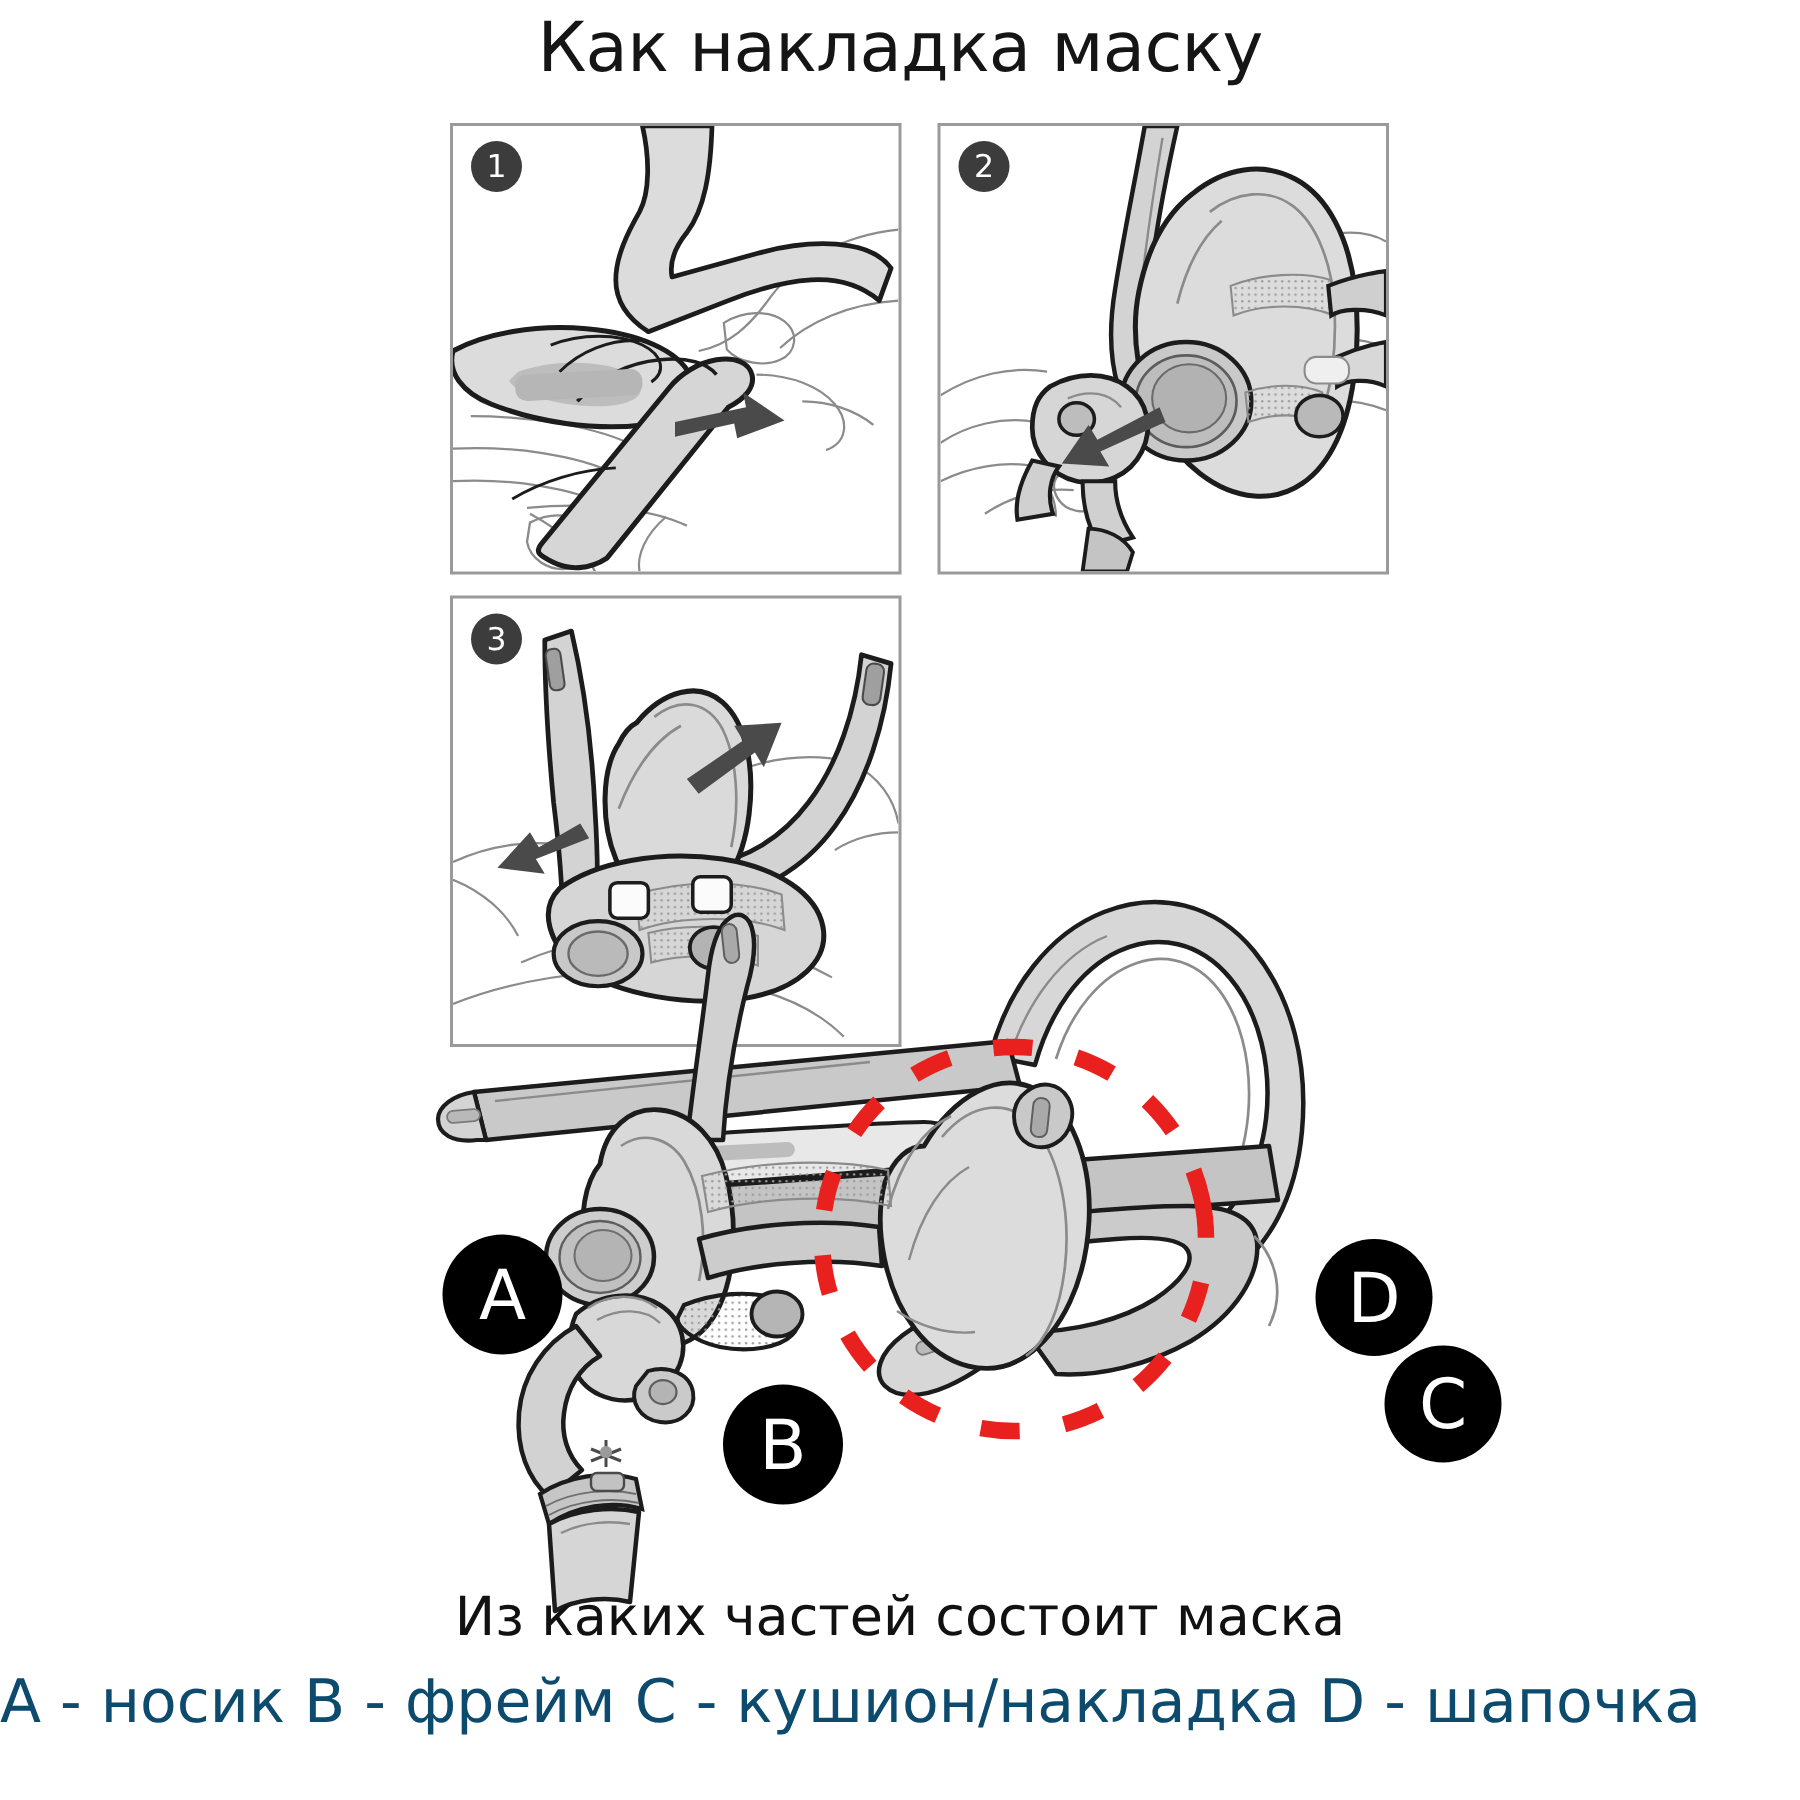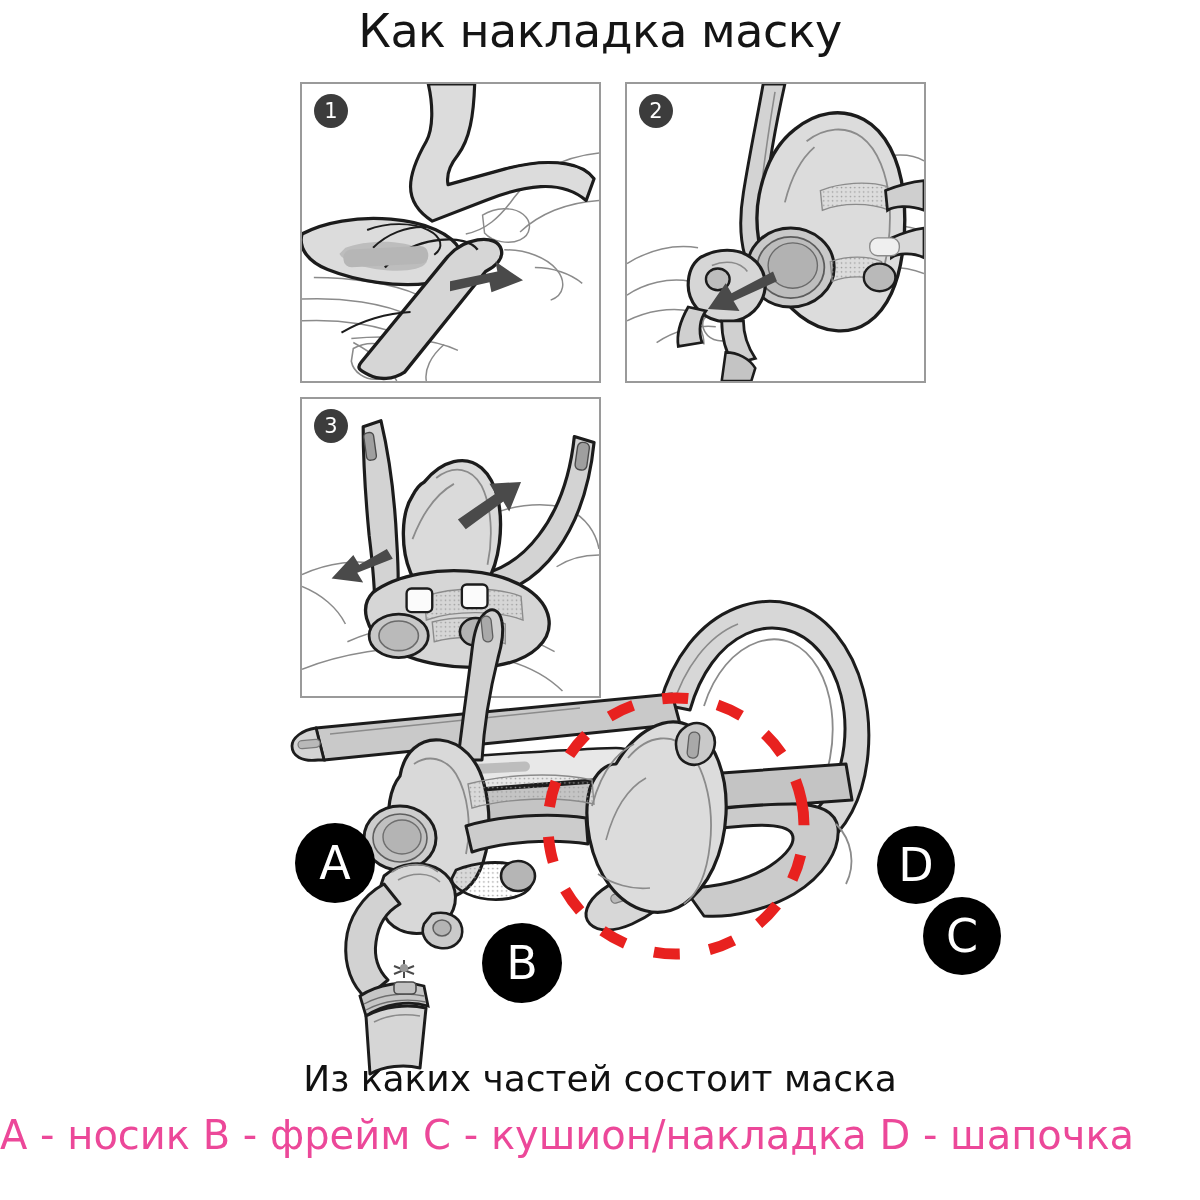--- a/index.html
+++ b/index.html
@@ -68,21 +68,21 @@
     z-index:8;
   }
 
   
   .caption1{
     position:absolute;left:0;top:1058px;width:1200px;
     text-align:center;font-size:36px;color:#111111;white-space:nowrap;
   }
   .caption2{
     position:absolute;left:0;top:1112px;width:1104px;
-    text-align:right;font-size:40px;color:#ec4899;white-space:nowrap;
+    text-align:right;font-size:40px;color:#0c4a6e;white-space:nowrap;
   }
 </style>
 </head>
 <body>
 
 <div id="root">
 
   <div class="title">Как накладка маску</div>
 
   <div class="panel" style="left:300px;top:82px;width:301px;height:301px;">

